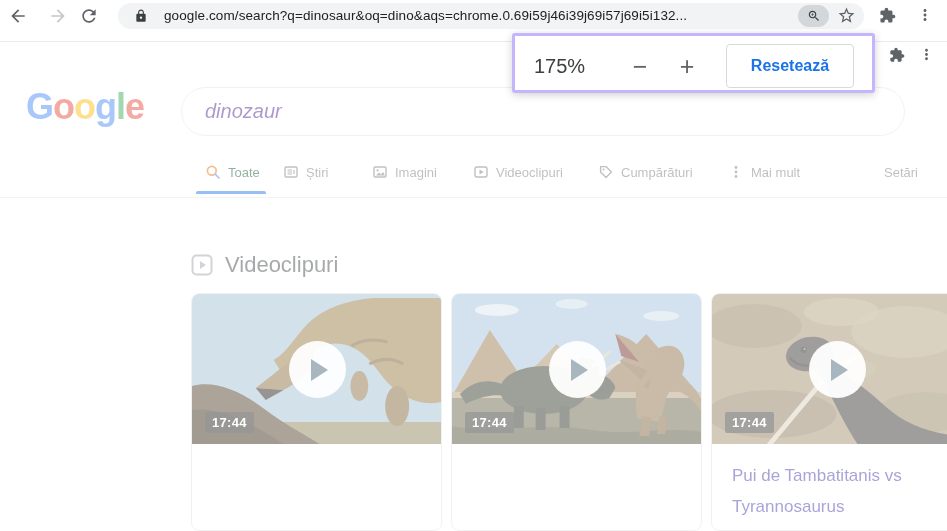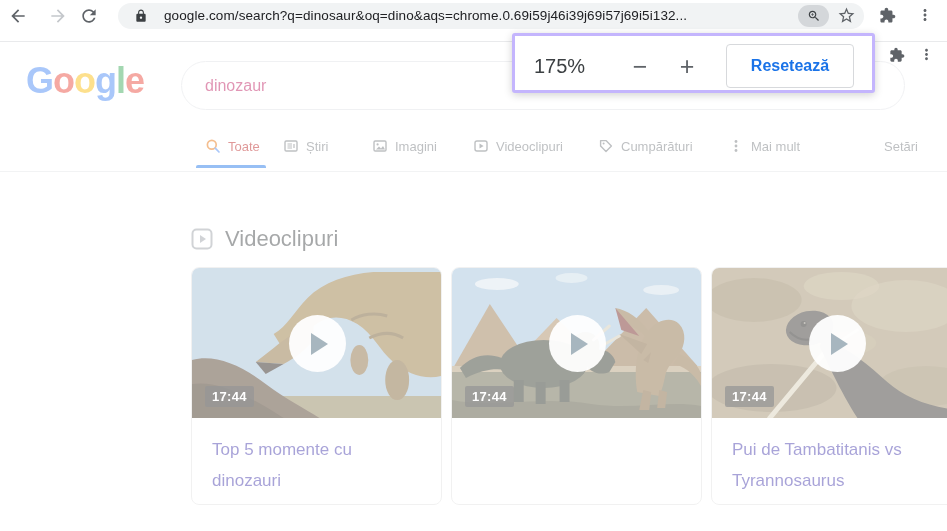--- a/index.html
+++ b/index.html
@@ -57,43 +57,43 @@
   .zoom-minus { left:107px; }
   .zoom-plus  { left:154px; }
   .zoom-reset {
     position:absolute; left:211px; top:8px; width:128px; height:44px;
     background:#fff; border:1px solid #d7d9dc; border-radius:4px;
     font-size:16px; font-weight:bold; color:#1a73e8; cursor:pointer;
     font-family:"Liberation Sans", sans-serif;
   }
 
   
-  .page-content { position:absolute; inset:0; opacity:.45; z-index:1; }
+  .page-content { position:absolute; inset:0; opacity:.45; z-index:1;margin-top:26px; }
 
   .logo {
     position:absolute; left:26px; top:60px; font-size:36px; font-weight:bold;
     letter-spacing:-1px; cursor:pointer;
   }
   .lg0,.lg3 { color:#4285F4; } .lg1,.lg5 { color:#EA4335; }
   .lg2 { color:#FBBC05; } .lg4 { color:#34A853; }
 
   .search-box {
     position:absolute; left:181px; top:61px; width:724px; height:49px;
     border:1px solid #dfe1e5; border-radius:25px; background:#fff;
     display:flex; align-items:center; padding-left:23px; cursor:text;
   }
-  .search-box span { font-size:16px; color:#be185d; }
+  .search-box span { font-size:20px; color:#4c1d95;font-style:italic; }
 
   .tabs-row { position:absolute; top:136px; left:0; width:947px; height:22px; }
   .tab {
     position:absolute; display:flex; align-items:center; gap:7px;
     font-size:13px; color:#70757a; cursor:pointer; height:20px;
   }
   .tab .ticon { width:16px; height:16px; color:#70757a; }
-  .tab.active { color:#b91c1c; }
+  .tab.active { color:#14532d; }
   .tab-underline { position:absolute; left:196px; top:165px; width:70px; height:3px; background:#1a73e8; border-radius:2px 2px 0 0; }
   .tabs-divider { position:absolute; left:0; top:171px; width:947px; height:1px; background:#e4e6e8; }
 
   .stats { position:absolute; left:194px; top:191px; font-size:14.5px; color:#70757a; }
 
   .section-head { position:absolute; left:191px; top:226px; display:flex; align-items:center; gap:12px; }
   .section-head .sicon { width:22px; height:22px; color:#9aa0a6; }
   .section-title { font-size:22px; color:#3c4043; }
 
   .card {
@@ -207,21 +207,20 @@
         <ellipse cx="206" cy="112" rx="12" ry="20" fill="#7e6130"></ellipse>
         <ellipse cx="168" cy="92" rx="9" ry="15" fill="#87683a"></ellipse>
         <path d="M160,52 C170,46 184,44 196,48" stroke="#6f5526" stroke-width="3" fill="none"></path>
         <path d="M178,70 C190,64 202,64 212,70" stroke="#6f5526" stroke-width="3" fill="none"></path>
       </svg>
       <div class="play-circle">
           <div class="play-tri"></div>
         </div>
       <div class="duration">17:44</div>
     </div>
-    <div class="card-title">Top 5 momente cu dinozauri</div>
   </div>
 
   <div class="card card2">
     <div class="thumb">
       <svg width="249" height="150" viewBox="0 0 250 150" preserveAspectRatio="none">
         <rect width="250" height="150" fill="#9fc0da"></rect>
         <ellipse cx="45" cy="16" rx="22" ry="6" fill="#e8eef2" opacity=".8"></ellipse>
         <ellipse cx="210" cy="22" rx="18" ry="5" fill="#e4ebf0" opacity=".7"></ellipse>
         <ellipse cx="120" cy="10" rx="16" ry="5" fill="#e8eef2" opacity=".6"></ellipse>
         <path d="M0,102 L38,36 L82,102 Z" fill="#96744a"></path>

